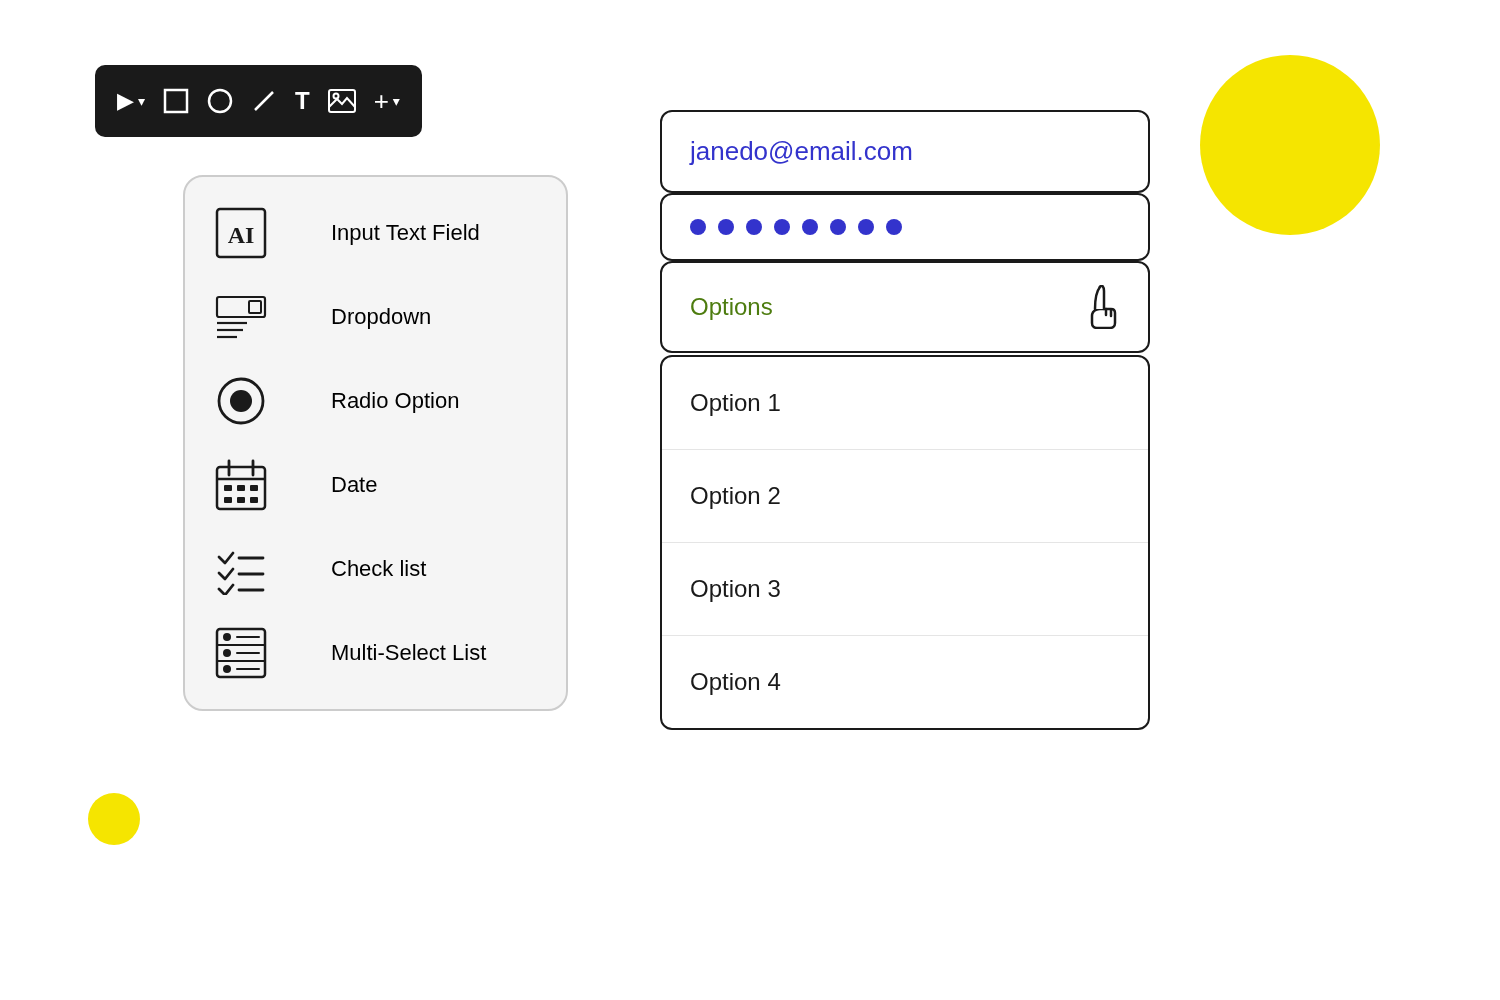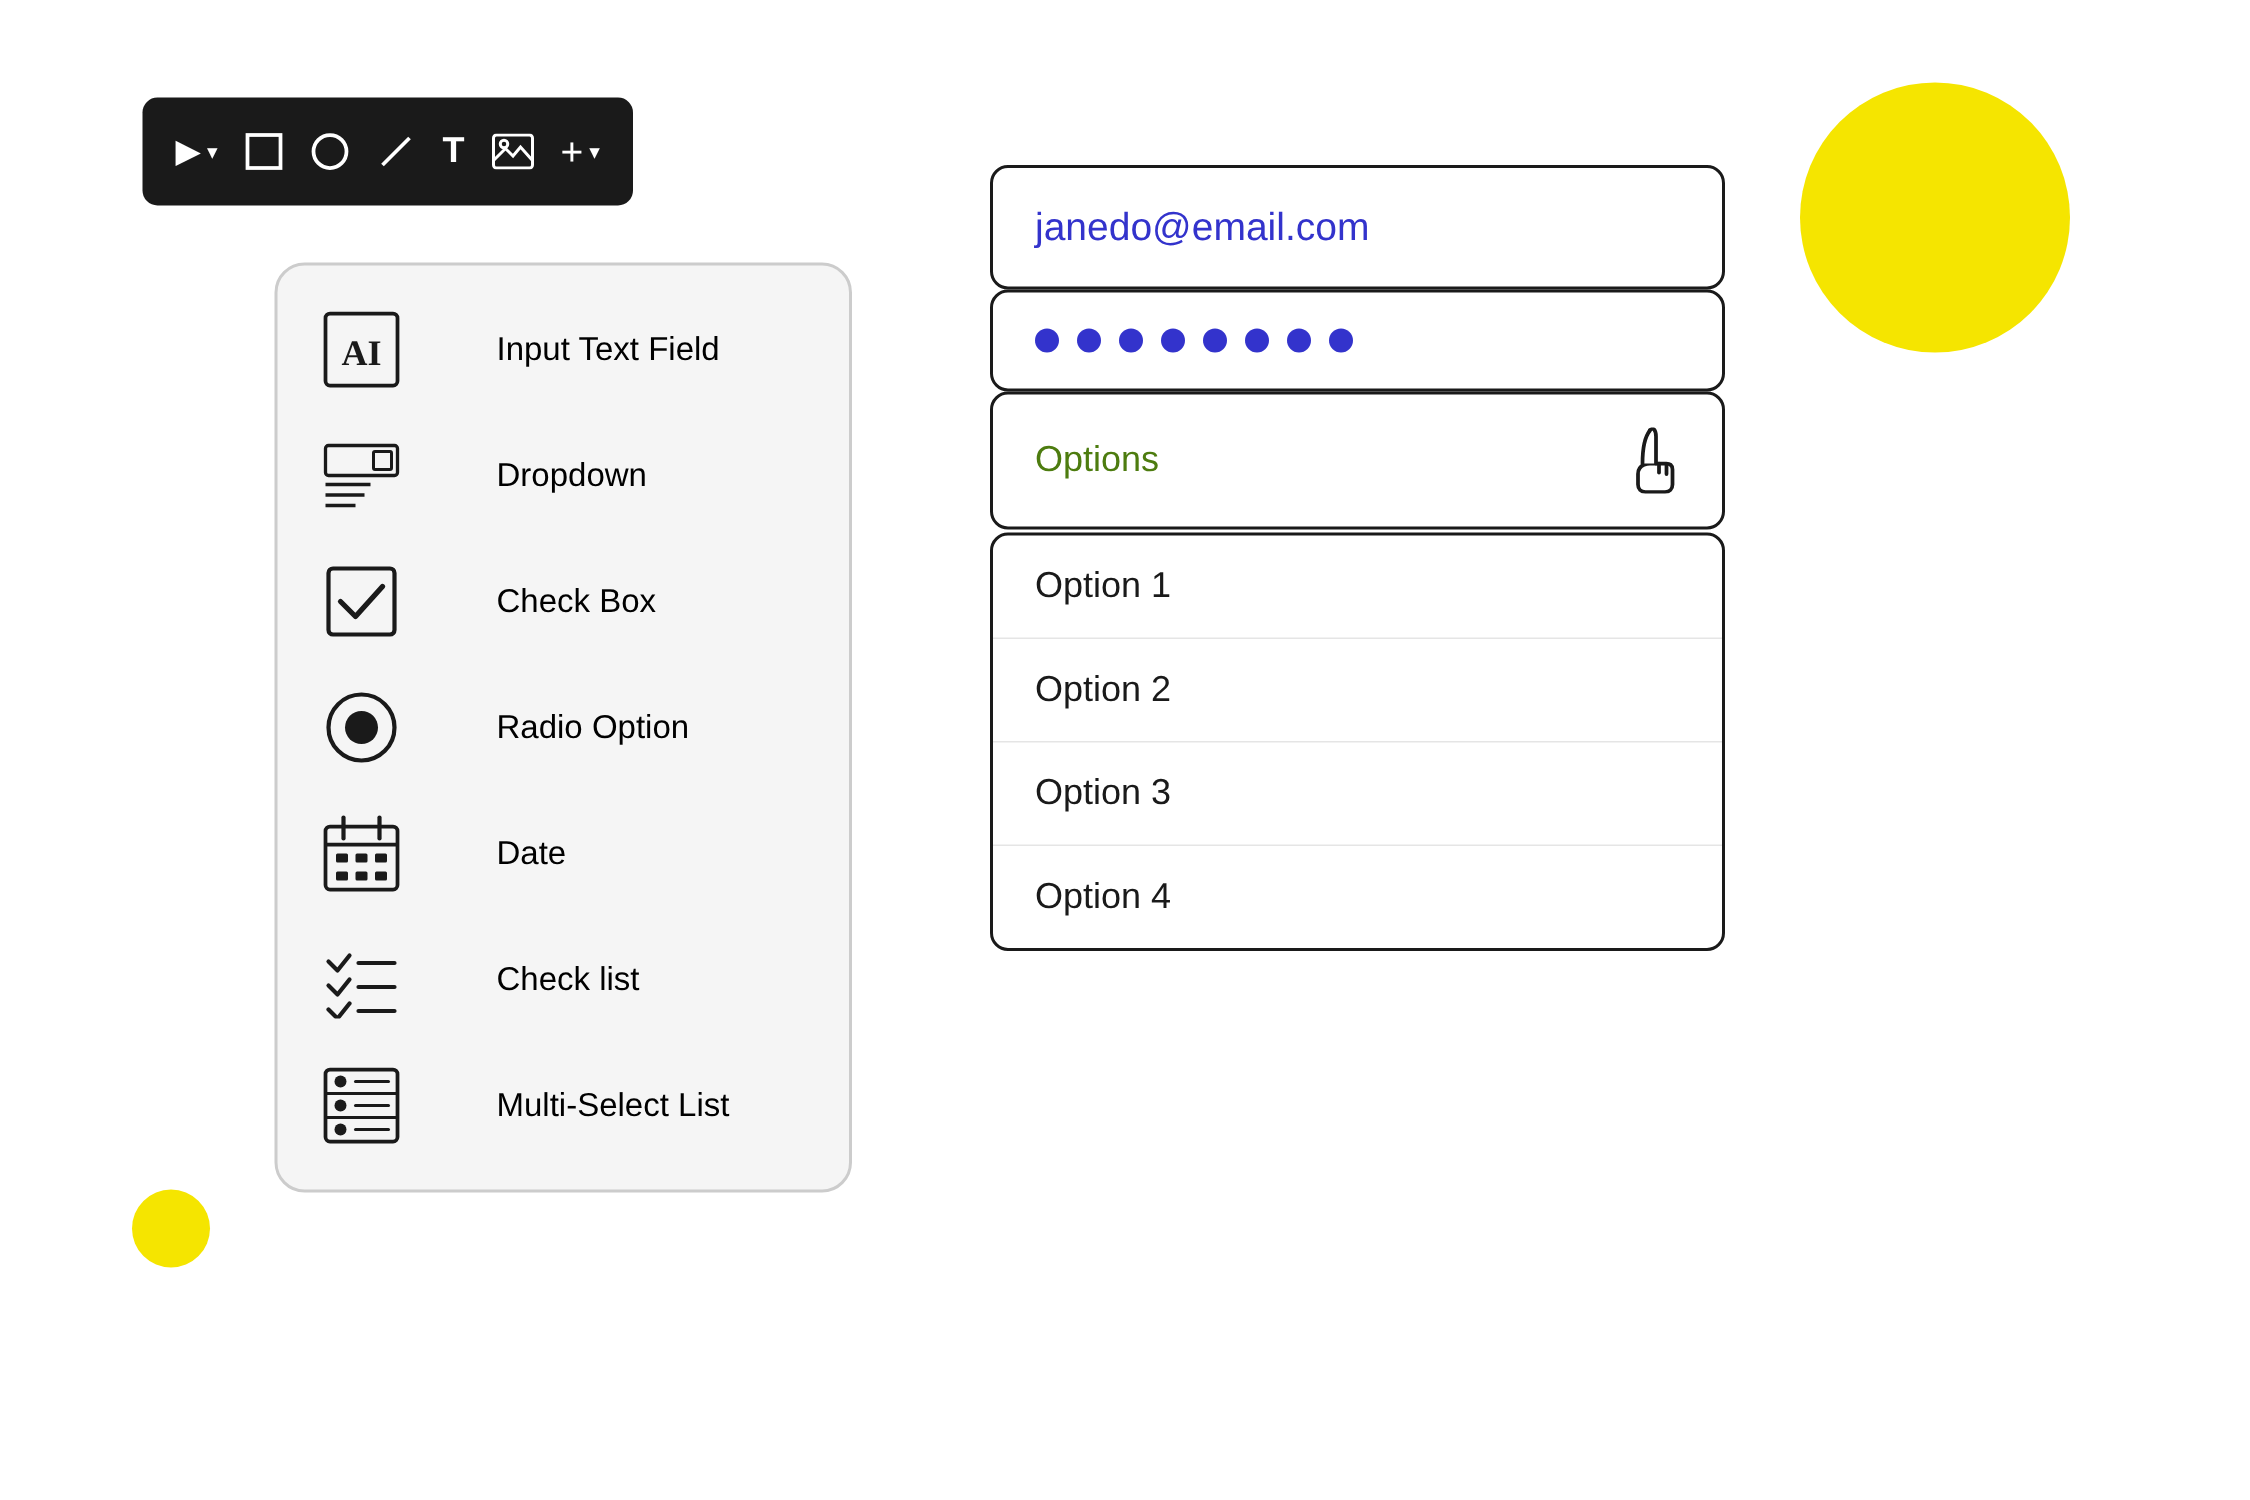--- a/index.html
+++ b/index.html
@@ -148,21 +148,21 @@
     .dropdown-list {
       width: 100%;
       border: 2.5px solid #1a1a1a;
       border-radius: 12px;
       background: #ffffff;
       overflow: hidden;
       margin-top: 2px;
     }
 
     .dropdown-option {
-      padding: 20px 28px;
+      padding: 32px 28px;
       font-size: 24px;
       color: #1a1a1a;
       cursor: pointer;
       border-bottom: 1px solid #e5e5e5;
     }
 
     .dropdown-option:last-child {
       border-bottom: none;
     }
 
@@ -253,29 +253,20 @@
         <rect x="2" y="6" width="48" height="20" rx="2" stroke="#1a1a1a" stroke-width="2.2" fill="none"></rect>
         <rect x="34" y="10" width="12" height="12" rx="1" stroke="#1a1a1a" stroke-width="2" fill="none"></rect>
         <line x1="2" y1="32" x2="32" y2="32" stroke="#1a1a1a" stroke-width="2.2"></line>
         <line x1="2" y1="39" x2="28" y2="39" stroke="#1a1a1a" stroke-width="2.2"></line>
         <line x1="2" y1="46" x2="22" y2="46" stroke="#1a1a1a" stroke-width="2.2"></line>
       </svg>
     </div>
     <span class="sidebar-label">Dropdown</span>
   </div>
 
-  <div class="sidebar-item">
-    <div class="sidebar-icon">
-      <svg width="52" height="52" viewBox="0 0 52 52" fill="none">
-        <rect x="4" y="4" width="44" height="44" rx="3" stroke="#1a1a1a" stroke-width="2.8" fill="none"></rect>
-        <polyline points="12,26 22,36 40,16" stroke="#1a1a1a" stroke-width="3.5" fill="none" stroke-linecap="round" stroke-linejoin="round"></polyline>
-      </svg>
-    </div>
-    <span class="sidebar-label">Check Box</span>
-  </div>
 
   <div class="sidebar-item">
     <div class="sidebar-icon">
       <svg width="52" height="52" viewBox="0 0 52 52" fill="none">
         <circle cx="26" cy="26" r="22" stroke="#1a1a1a" stroke-width="2.8" fill="none"></circle>
         <circle cx="26" cy="26" r="11" fill="#1a1a1a"></circle>
       </svg>
     </div>
     <span class="sidebar-label">Radio Option</span>
   </div>

